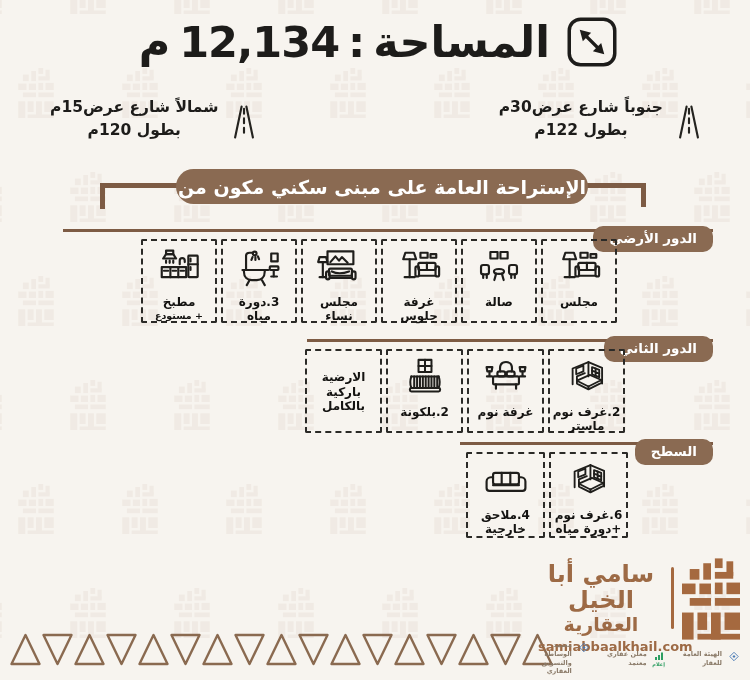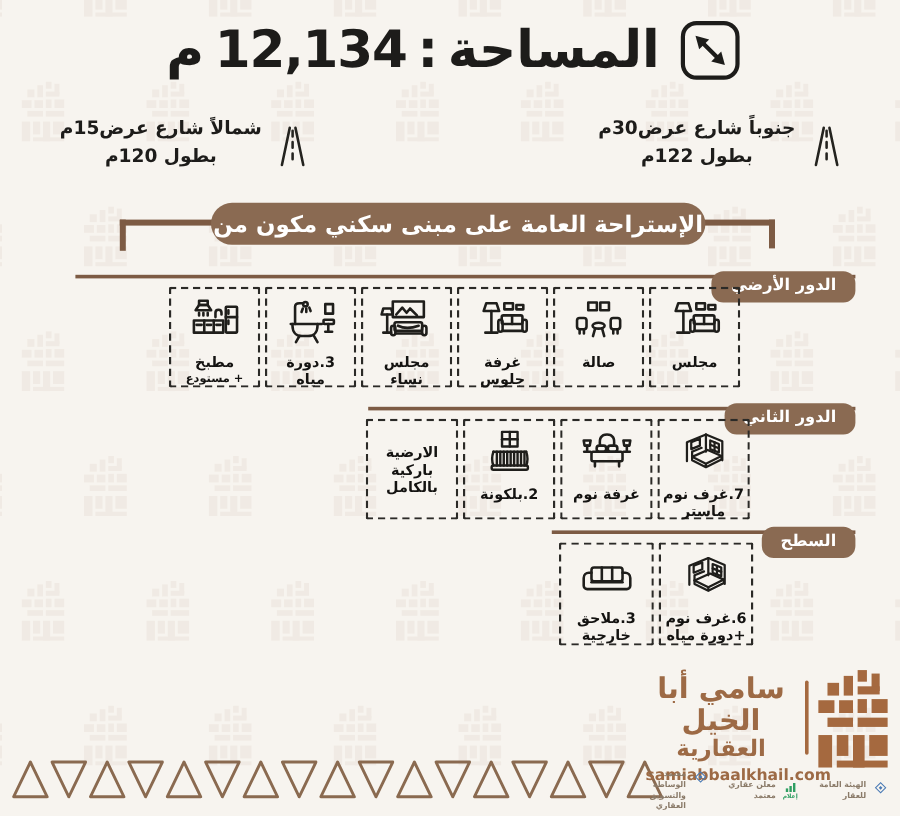--- a/index.html
+++ b/index.html
@@ -1237,21 +1237,21 @@
               <path d="M12 38 V16 L34 7 L53 15 V37"></path>
               <path d="M34 7 V27"></path>
               <path d="M17 16 l10 -4 v8 l-10 4 z"></path>
               <path d="M39 14 l10 4 v10 l-10 -4 z"></path>
               <path d="M39 19 l10 4 M44 16 v10"></path>
               <path d="M18 33 L36 25 L52 32 L34 41 z"></path>
               <path d="M18 27 v6 M18 27 l11 -4.5"></path>
               <path d="M18 33 v4 L34 45 L52 36 v-4 M34 41 v4"></path>
             </svg>
           </span>
-          <div class="room-label">7.غرف نوم
+          <div class="room-label">2.غرف نوم
 ماستر</div>
         </div>
         <div class="room" style="width: 77px; height: 84px;">
           <span class="room-icon">
             <svg viewBox="0 0 64 64" fill="none" stroke="currentColor" stroke-width="3" stroke-linecap="round" stroke-linejoin="round">
               <path d="M24 20 q-2 -13 8 -13 q10 0 8 13"></path>
               <rect x="20" y="20" width="11" height="7" rx="3"></rect>
               <rect x="33" y="20" width="11" height="7" rx="3"></rect>
               <rect x="14" y="27" width="36" height="11" rx="2"></rect>
               <path d="M18 38 v6 M46 38 v6"></path>
@@ -1304,21 +1304,21 @@
         <div class="room" style="width: 79px; height: 86px;">
           <span class="room-icon">
             <svg viewBox="0 0 64 64" fill="none" stroke="currentColor" stroke-width="3" stroke-linecap="round" stroke-linejoin="round">
               <rect x="14" y="18" width="36" height="16" rx="3"></rect>
               <line x1="26" y1="18" x2="26" y2="34"></line>
               <line x1="38" y1="18" x2="38" y2="34"></line>
               <path d="M14 24 h-3 a6 6 0 0 0 -6 6 v9 a4 4 0 0 0 4 4 h46 a4 4 0 0 0 4 -4 v-9 a6 6 0 0 0 -6 -6 h-3"></path>
               <line x1="14" y1="35" x2="50" y2="35"></line>
             </svg>
           </span>
-          <div class="room-label">3.ملاحق خارجية</div>
+          <div class="room-label">4.ملاحق خارجية</div>
         </div>
       </div>
     </div>
 
   <div id="brand">
     <span id="kufic-logo">
       <svg viewBox="0 0 60 84" fill="currentColor">
         <rect x="34" y="0" width="8" height="10"></rect>
           <rect x="46" y="3" width="7" height="15"></rect>
         <rect x="22" y="5" width="8" height="17"></rect>

